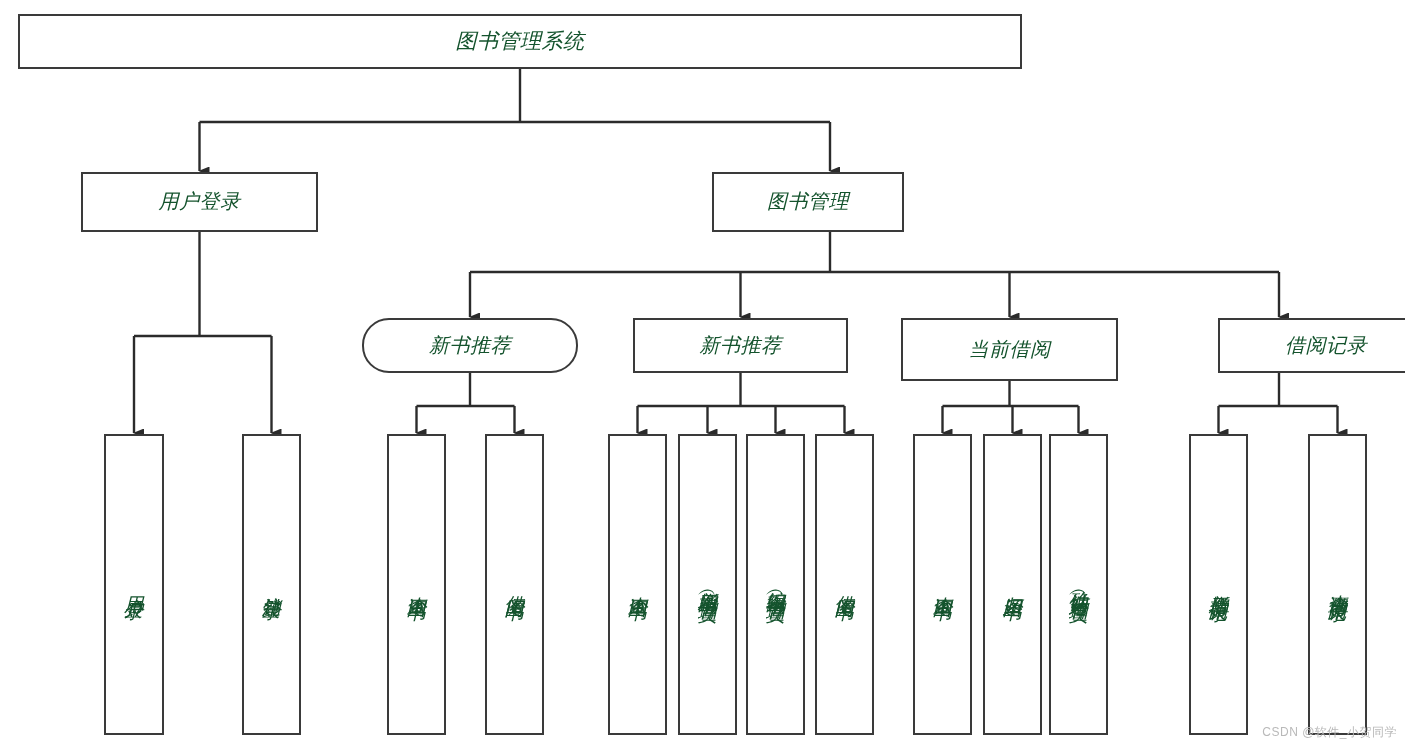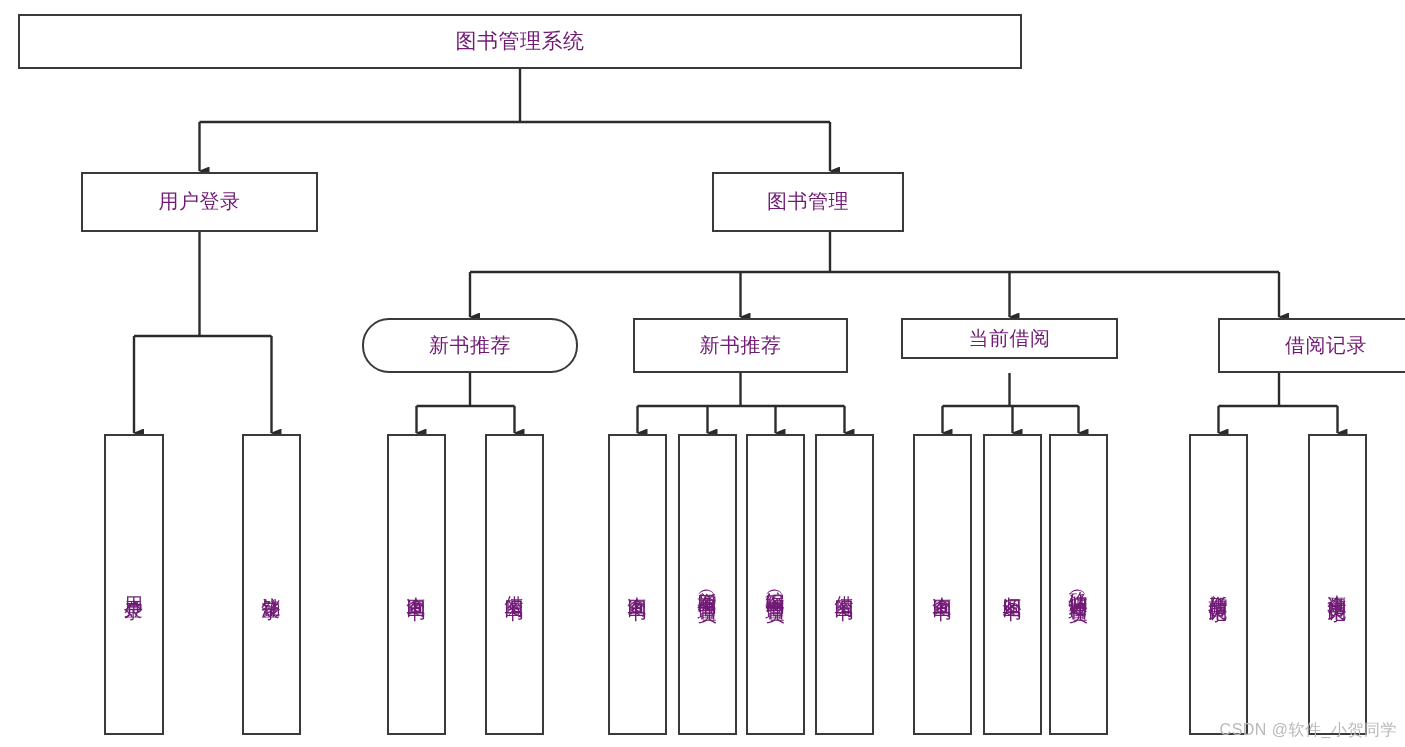--- a/index.html
+++ b/index.html
@@ -31,41 +31,42 @@
     position: absolute;
     box-sizing: border-box;
     background: #ffffff;
     border: 2.5px solid #3a3a3a;
     display: flex;
     align-items: center;
     justify-content: center;
     overflow: hidden;
   }
   .node-label {
-    color: #701a75;
+    color: #14532d;
     font-size: 20px;
     line-height: 1.18;
     letter-spacing: 0.5px;
     white-space: nowrap;
     text-align: center;
+    font-style: italic;
   }
   .node.vertical .node-label {
     writing-mode: vertical-rl;
     text-orientation: upright;
     -webkit-writing-mode: vertical-rl;
     font-size: 19px;
     letter-spacing: 2px;
     line-height: 1.0;
   }
   .node.root .node-label { font-size: 21px; }
   .watermark {
     position: absolute;
     right: 8px;
     bottom: 6px;
-    font-size: 16px;
+    font-size: 12px;
     color: #b9b9b9;
     white-space: nowrap;
     letter-spacing: 0.5px;
   }
 </style>
 </head>
 <body>
 
 <div id="canvas">
 
@@ -121,21 +122,21 @@
       </div>
       <div class="node" style="left: 712px; top: 172px; width: 192px; height: 60px;">
         <span class="node-label">图书管理</span>
       </div>
       <div class="node" style="left: 362px; top: 318px; width: 216px; height: 55px; border-radius: 27px;">
         <span class="node-label">新书推荐</span>
       </div>
       <div class="node" style="left: 633px; top: 318px; width: 215px; height: 55px;">
         <span class="node-label">新书推荐</span>
       </div>
-      <div class="node" style="left: 901px; top: 318px; width: 217px; height: 41px;">
+      <div class="node" style="left: 901px; top: 318px; width: 217px; height: 63px;">
         <span class="node-label">当前借阅</span>
       </div>
       <div class="node" style="left: 1170px; top: 318px; width: 216px; height: 55px; margin-left: 48px;">
         <span class="node-label">借阅记录</span>
       </div>
       <div class="node vertical" style="left: 104px; top: 434px; width: 60px; height: 301px;">
         <span class="node-label">用户登录</span>
       </div>
       <div class="node vertical" style="left: 242px; top: 434px; width: 59px; height: 301px;">
         <span class="node-label">注销登录</span>

